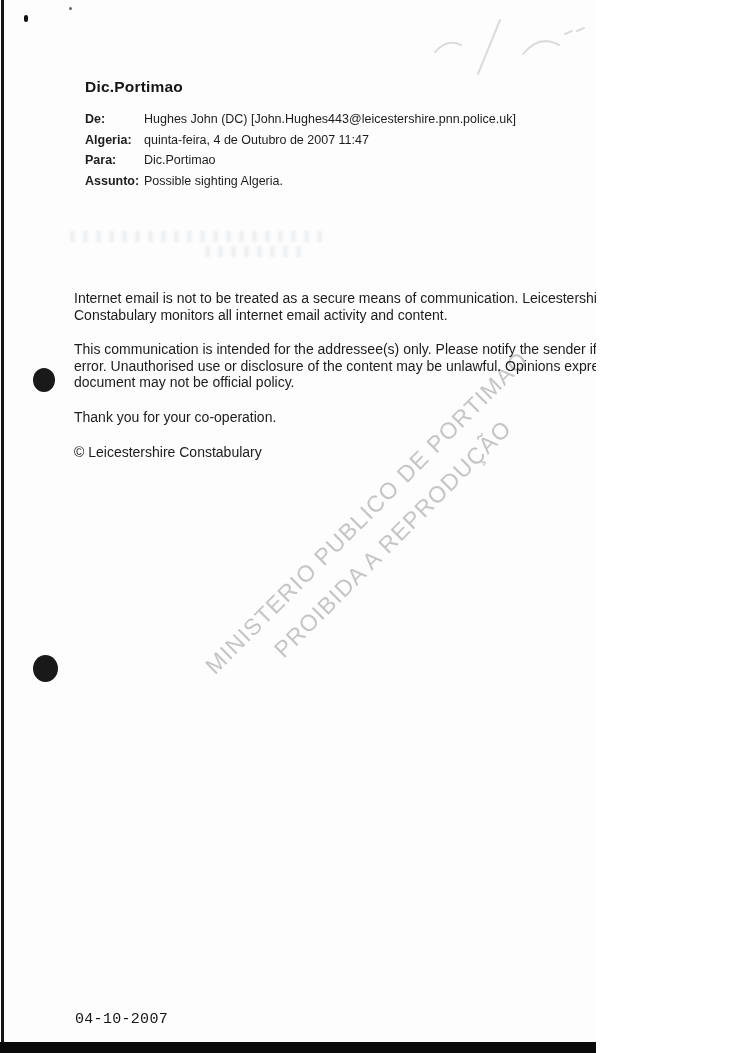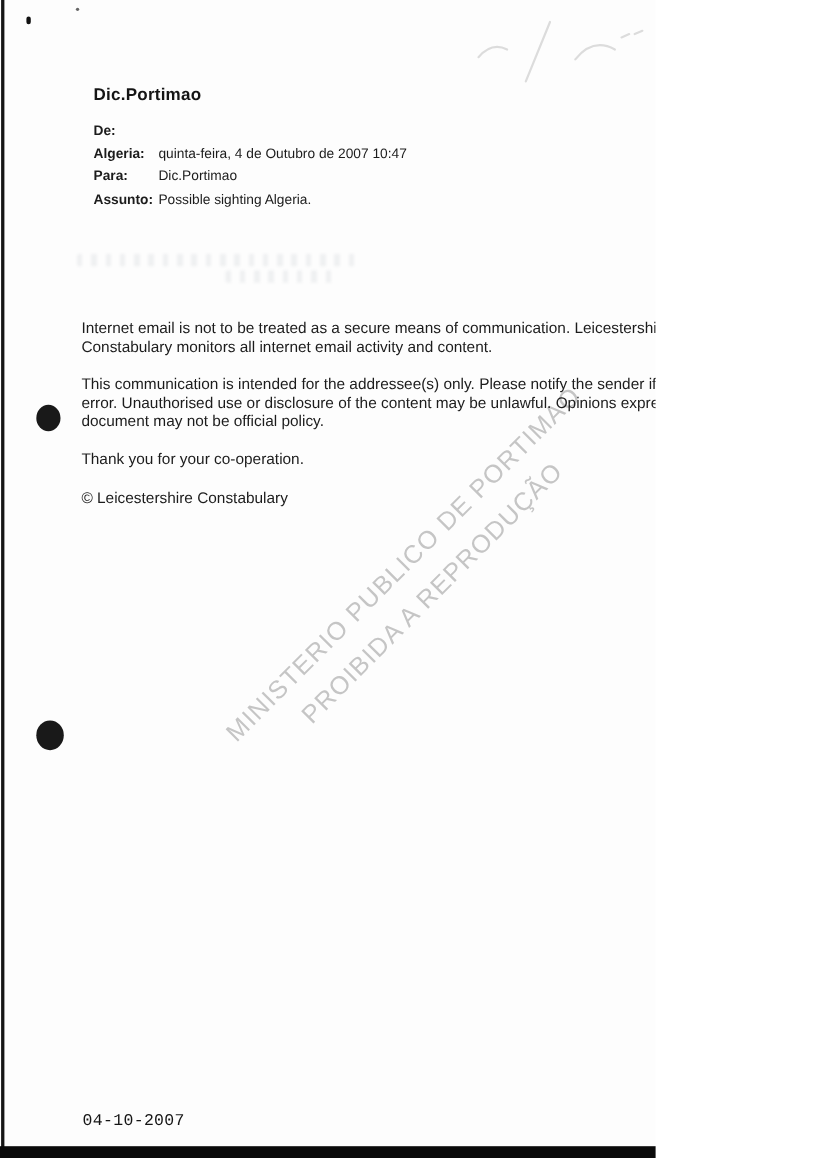--- a/index.html
+++ b/index.html
@@ -105,24 +105,25 @@
   <div class="watermark">
     <div>MINISTERIO PUBLICO DE PORTIMAO</div>
     <div>PROIBIDA A REPRODUÇÃO</div>
   </div>
 
   <div class="folder-title">Dic.Portimao</div>
 
   <div class="email-headers">
     <div class="hrow">
       <span class="hlabel">De:</span>
+      <span class="hvalue">Hughes John (DC) [John.Hughes443@leicestershire.pnn.police.uk]</span>
     </div>
     <div class="hrow">
       <span class="hlabel">Algeria:</span>
-      <span class="hvalue">quinta-feira, 4 de Outubro de 2007 10:47</span>
+      <span class="hvalue">quinta-feira, 4 de Outubro de 2007 11:47</span>
     </div>
     <div class="hrow">
       <span class="hlabel">Para:</span>
       <span class="hvalue">Dic.Portimao</span>
     </div>
     <div class="hrow">
       <span class="hlabel">Assunto:</span>
       <span class="hvalue">Possible sighting Algeria.</span>
     </div>
   </div>

